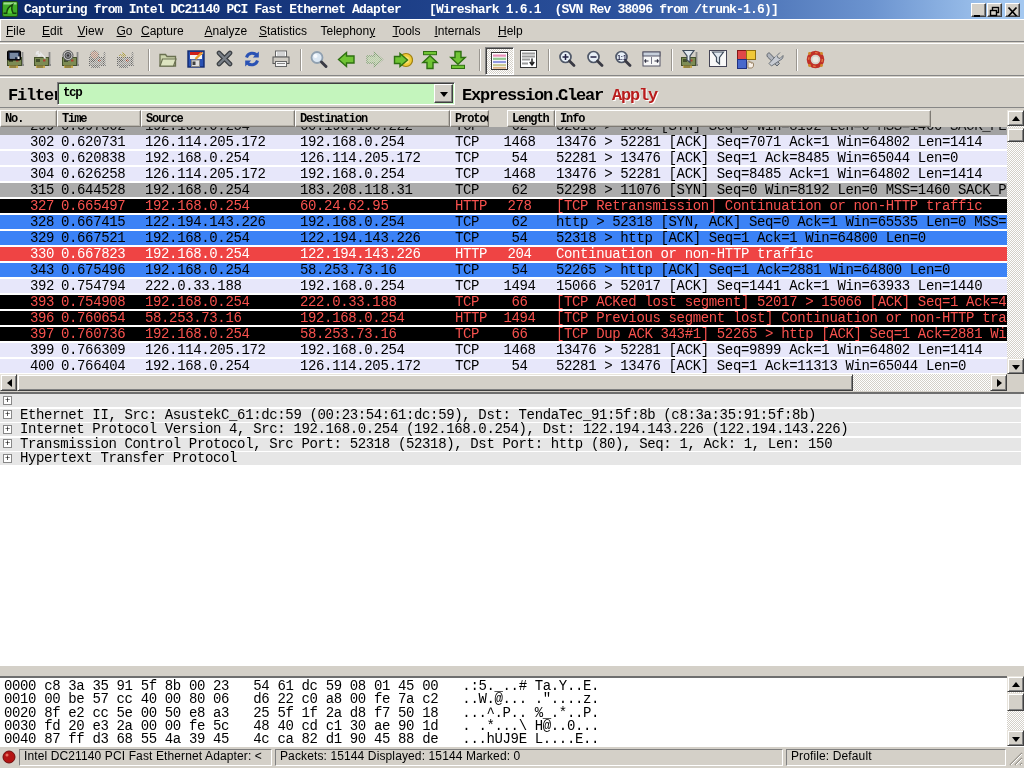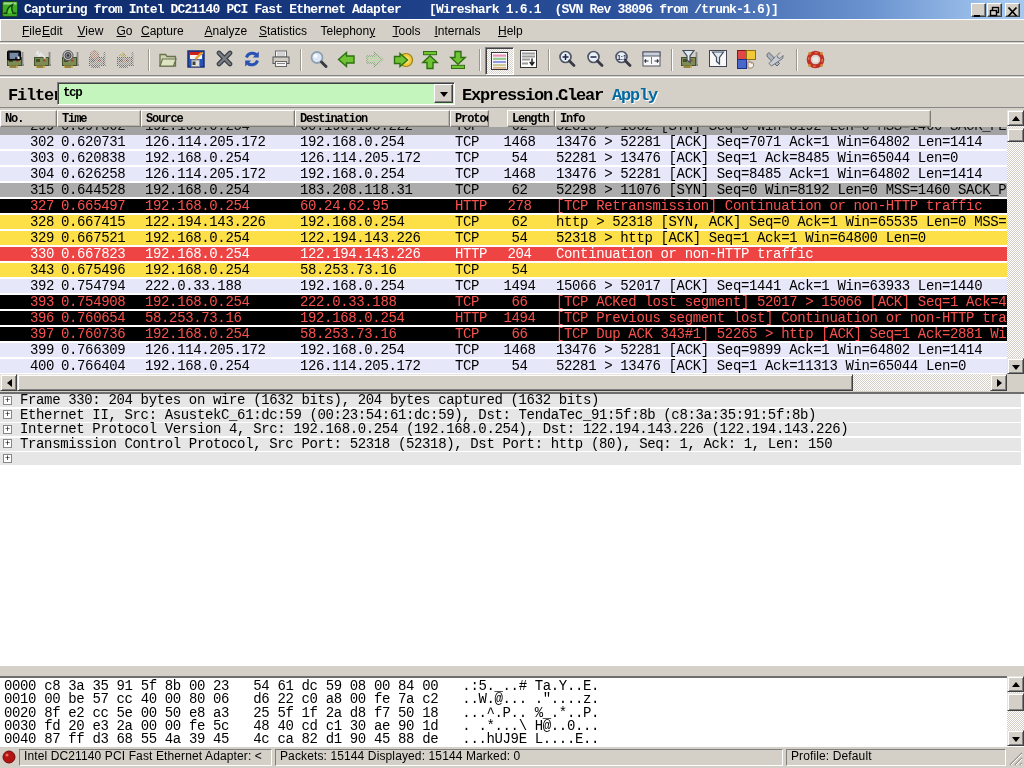--- a/index.html
+++ b/index.html
@@ -17,34 +17,34 @@
 #toolbar{left:0;top:43px;width:1024px;height:33px;background:#d4d0c8;border-top:1px solid #fff;border-bottom:1px solid #868686}
 .tsep{position:absolute;top:5px;height:22px;width:2px;border-left:1px solid #9a9690;border-right:1px solid #fff}
 .ticon{position:absolute;top:8px}
 
 #filterbar{left:0;top:77px;width:1024px;height:31px;background:#d4d0c8;border-top:1px solid #fff;border-bottom:1px solid #868686}
 .flabel{position:absolute;font-family:"Liberation Mono",monospace;font-weight:bold;font-size:17px;letter-spacing:-1.2px;color:#000;top:8px}
 #fentry{position:absolute;left:57px;top:4px;width:398px;height:23px;background:#c4f5bd;border:1px solid;border-color:#808080 #fff #fff #808080;box-shadow:inset 1px 1px 0 #404040}
 #fentry .t{position:absolute;left:5px;top:3px;font-family:"Liberation Mono",monospace;font-weight:bold;font-size:12.5px;letter-spacing:-1.4px}
 #fdrop{position:absolute;right:1px;top:1px;width:19px;height:19px;background:#d4d0c8;border:1px solid;border-color:#fff #404040 #404040 #fff;box-shadow:inset -1px -1px 0 #808080}
 #fdrop:after{content:"";position:absolute;left:5px;top:7px;border:4px solid transparent;border-top:5px solid #000}
-.dis{color:#0369a1;text-shadow:1px 1px 0 #fff}
+.dis{color:#b91c1c;text-shadow:1px 1px 0 #fff}
 
 #phead{left:0;top:110px;width:1007px;height:17px;background:#d4d0c8}
 .hcell{position:absolute;top:0;height:17px;background:#d6d2ca;border:1px solid;border-color:#fff #7e7a74 #7e7a74 #fff;box-shadow:inset -1px -1px 0 #b8b4ac;font-family:"Liberation Mono",monospace;font-weight:bold;font-size:12px;letter-spacing:-1.1px;padding:1px 8px 0 4px;color:#000;overflow:hidden}
 
 #plist{left:0;top:127px;width:1007px;height:247px;background:#fff;overflow:hidden}
 .prow{position:absolute;left:0;width:1007px;height:14px;font-family:"Liberation Mono",monospace;font-size:14px;letter-spacing:-0.36px;white-space:pre;overflow:hidden}
 .prow span{position:absolute;top:-1px}
 .c0{left:0;width:54px;text-align:right}
 .c1{left:61px}.c2{left:145px}.c3{left:300px}.c4{left:455px}
 .c5{left:484px;width:71px;text-align:center}
 .c6{left:556px;width:451px}
 .lav{background:#e7e7fa;color:#000}
-.grn{background:#fde047;color:#000}
+.grn{background:#3b82f6;color:#000}
 .gray{background:#acacac;color:#000}
 .blk{background:#000;color:#f8524e}
 .sel{background:#ef4444;color:#fff}
 .slv{background:#a2a2a2;color:#111;height:16px}
 
 .sb{background:#ebe9e3}
 .sbtn{position:absolute;background:#d4d0c8;border:1px solid;border-color:#e8e4dc #404040 #404040 #e8e4dc;box-shadow:inset 1px 1px 0 #fff,inset -1px -1px 0 #808080}
 .arr{position:absolute;width:0;height:0;border:4px solid transparent}
 .chk{background-image:repeating-conic-gradient(#fff 0% 25%,#d4d0c8 0% 50%);background-size:2px 2px}
 
@@ -73,21 +73,21 @@
       </svg></div>
     <div class="tbtn" style="left:987px"><svg width="13" height="12">
         <rect x="4.5" y="1.5" width="6" height="5" fill="none" stroke="#000" stroke-width="1.4"></rect>
         <rect x="2.5" y="4.5" width="6" height="5" fill="#d4d0c8" stroke="#000" stroke-width="1.4"></rect>
       </svg></div>
     <div class="tbtn" style="left:1005px"><svg width="13" height="12">
         <path d="M2.5 1.5 L10.5 10 M10.5 1.5 L2.5 10" stroke="#000" stroke-width="1.8"></path>
       </svg></div>
   </div>
 <div id="menubar" class="abs">
-    <span class="mi" style="left:22px"><u>F</u>ile</span>
+    <span class="mi" style="left:6px"><u>F</u>ile</span>
     <span class="mi" style="left:42px"><u>E</u>dit</span>
     <span class="mi" style="left:77.5px"><u>V</u>iew</span>
     <span class="mi" style="left:116.5px"><u>G</u>o</span>
     <span class="mi" style="left:141px"><u>C</u>apture</span>
     <span class="mi" style="left:204.5px"><u>A</u>nalyze</span>
     <span class="mi" style="left:259px"><u>S</u>tatistics</span>
     <span class="mi" style="left:320.5px">Telephon<u>y</u></span>
     <span class="mi" style="left:392.5px"><u>T</u>ools</span>
     <span class="mi" style="left:434.5px"><u>I</u>nternals</span>
     <span class="mi" style="left:498px"><u>H</u>elp</span>
@@ -314,21 +314,21 @@
 <div id="plist" class="abs">
 <div class="prow slv" style="top:-8.5px"><span class="c0">299</span><span class="c1">0.597802</span><span class="c2">192.168.0.254</span><span class="c3">60.190.195.222</span><span class="c4">TCP</span><span class="c5">62</span><span class="c6">52315 &gt; 1882 [SYN] Seq=0 Win=8192 Len=0 MSS=1460 SACK_PERM=1</span></div>
 <div class="prow lav" style="top:8px"><span class="c0">302</span><span class="c1">0.620731</span><span class="c2">126.114.205.172</span><span class="c3">192.168.0.254</span><span class="c4">TCP</span><span class="c5">1468</span><span class="c6">13476 &gt; 52281 [ACK] Seq=7071 Ack=1 Win=64802 Len=1414</span></div>
 <div class="prow lav" style="top:24px"><span class="c0">303</span><span class="c1">0.620838</span><span class="c2">192.168.0.254</span><span class="c3">126.114.205.172</span><span class="c4">TCP</span><span class="c5">54</span><span class="c6">52281 &gt; 13476 [ACK] Seq=1 Ack=8485 Win=65044 Len=0</span></div>
 <div class="prow lav" style="top:40px"><span class="c0">304</span><span class="c1">0.626258</span><span class="c2">126.114.205.172</span><span class="c3">192.168.0.254</span><span class="c4">TCP</span><span class="c5">1468</span><span class="c6">13476 &gt; 52281 [ACK] Seq=8485 Ack=1 Win=64802 Len=1414</span></div>
 <div class="prow gray" style="top:56px"><span class="c0">315</span><span class="c1">0.644528</span><span class="c2">192.168.0.254</span><span class="c3">183.208.118.31</span><span class="c4">TCP</span><span class="c5">62</span><span class="c6">52298 &gt; 11076 [SYN] Seq=0 Win=8192 Len=0 MSS=1460 SACK_P</span></div>
 <div class="prow blk" style="top:72px"><span class="c0">327</span><span class="c1">0.665497</span><span class="c2">192.168.0.254</span><span class="c3">60.24.62.95</span><span class="c4">HTTP</span><span class="c5">278</span><span class="c6">[TCP Retransmission] Continuation or non-HTTP traffic</span></div>
 <div class="prow grn" style="top:88px"><span class="c0">328</span><span class="c1">0.667415</span><span class="c2">122.194.143.226</span><span class="c3">192.168.0.254</span><span class="c4">TCP</span><span class="c5">62</span><span class="c6">http &gt; 52318 [SYN, ACK] Seq=0 Ack=1 Win=65535 Len=0 MSS=1460</span></div>
 <div class="prow grn" style="top:104px"><span class="c0">329</span><span class="c1">0.667521</span><span class="c2">192.168.0.254</span><span class="c3">122.194.143.226</span><span class="c4">TCP</span><span class="c5">54</span><span class="c6">52318 &gt; http [ACK] Seq=1 Ack=1 Win=64800 Len=0</span></div>
 <div class="prow sel" style="top:120px"><span class="c0">330</span><span class="c1">0.667823</span><span class="c2">192.168.0.254</span><span class="c3">122.194.143.226</span><span class="c4">HTTP</span><span class="c5">204</span><span class="c6">Continuation or non-HTTP traffic</span></div>
-<div class="prow grn" style="top:136px"><span class="c0">343</span><span class="c1">0.675496</span><span class="c2">192.168.0.254</span><span class="c3">58.253.73.16</span><span class="c4">TCP</span><span class="c5">54</span></div>
+<div class="prow grn" style="top:136px"><span class="c0">343</span><span class="c1">0.675496</span><span class="c2">192.168.0.254</span><span class="c3">58.253.73.16</span><span class="c4">TCP</span><span class="c5">54</span><span class="c6">52265 &gt; http [ACK] Seq=1 Ack=2881 Win=64800 Len=0</span></div>
 <div class="prow lav" style="top:152px"><span class="c0">392</span><span class="c1">0.754794</span><span class="c2">222.0.33.188</span><span class="c3">192.168.0.254</span><span class="c4">TCP</span><span class="c5">1494</span><span class="c6">15066 &gt; 52017 [ACK] Seq=1441 Ack=1 Win=63933 Len=1440</span></div>
 <div class="prow blk" style="top:168px"><span class="c0">393</span><span class="c1">0.754908</span><span class="c2">192.168.0.254</span><span class="c3">222.0.33.188</span><span class="c4">TCP</span><span class="c5">66</span><span class="c6">[TCP ACKed lost segment] 52017 &gt; 15066 [ACK] Seq=1 Ack=48961</span></div>
 <div class="prow blk" style="top:184px"><span class="c0">396</span><span class="c1">0.760654</span><span class="c2">58.253.73.16</span><span class="c3">192.168.0.254</span><span class="c4">HTTP</span><span class="c5">1494</span><span class="c6">[TCP Previous segment lost] Continuation or non-HTTP traffic</span></div>
 <div class="prow blk" style="top:200px"><span class="c0">397</span><span class="c1">0.760736</span><span class="c2">192.168.0.254</span><span class="c3">58.253.73.16</span><span class="c4">TCP</span><span class="c5">66</span><span class="c6">[TCP Dup ACK 343#1] 52265 &gt; http [ACK] Seq=1 Ack=2881 Win=64</span></div>
 <div class="prow lav" style="top:216px"><span class="c0">399</span><span class="c1">0.766309</span><span class="c2">126.114.205.172</span><span class="c3">192.168.0.254</span><span class="c4">TCP</span><span class="c5">1468</span><span class="c6">13476 &gt; 52281 [ACK] Seq=9899 Ack=1 Win=64802 Len=1414</span></div>
 <div class="prow lav" style="top:232px"><span class="c0">400</span><span class="c1">0.766404</span><span class="c2">192.168.0.254</span><span class="c3">126.114.205.172</span><span class="c4">TCP</span><span class="c5">54</span><span class="c6">52281 &gt; 13476 [ACK] Seq=1 Ack=11313 Win=65044 Len=0</span></div>
 </div>
 <div class="abs sb chk" style="left:1007px;top:110px;width:17px;height:264px"></div>
 <div class="sbtn" style="left:1007px;top:110px;width:17px;height:16px">
     <i class="arr" style="left:4px;top:1px;border-bottom:5px solid #000"></i>
@@ -340,28 +340,28 @@
 <div class="abs sb chk" style="left:0;top:374px;width:1007px;height:17px"></div>
 <div class="sbtn" style="left:0;top:374px;width:17px;height:17px">
     <i class="arr" style="left:2px;top:4px;border-right:5px solid #000"></i>
   </div>
 <div class="sbtn" style="left:990px;top:374px;width:17px;height:17px">
     <i class="arr" style="left:6px;top:4px;border-left:5px solid #000"></i>
   </div>
 <div class="sbtn" style="left:17px;top:374px;width:836px;height:17px"></div>
 <div class="abs" style="left:1007px;top:374px;width:17px;height:17px;background:#d4d0c8"></div>
 <div id="dpane" class="abs">
-<div class="drow" style="top:0px"><span class="exp">+</span><span class="dtxt">Frame 330: 204 bytes on wire (1632 bits), 204 bytes captured (1632 bits)</span></div>
+<div class="drow" style="top:0px"><span class="exp">+</span></div>
 <div class="drow" style="top:14.5px"><span class="exp">+</span><span class="dtxt">Ethernet II, Src: AsustekC_61:dc:59 (00:23:54:61:dc:59), Dst: TendaTec_91:5f:8b (c8:3a:35:91:5f:8b)</span></div>
 <div class="drow" style="top:29.0px"><span class="exp">+</span><span class="dtxt">Internet Protocol Version 4, Src: 192.168.0.254 (192.168.0.254), Dst: 122.194.143.226 (122.194.143.226)</span></div>
 <div class="drow" style="top:43.5px"><span class="exp">+</span><span class="dtxt">Transmission Control Protocol, Src Port: 52318 (52318), Dst Port: http (80), Seq: 1, Ack: 1, Len: 150</span></div>
-<div class="drow" style="top:58.0px"><span class="exp">+</span></div>
+<div class="drow" style="top:58.0px"><span class="exp">+</span><span class="dtxt">Hypertext Transfer Protocol</span></div>
 </div>
 <div id="hpane" class="abs">
-<div class="hrow" style="top:0px">0000 c8 3a 35 91 5f 8b 00 23   54 61 dc 59 08 00 84 00   .:5._..# Ta.Y..E.</div>
+<div class="hrow" style="top:0px">0000 c8 3a 35 91 5f 8b 00 23   54 61 dc 59 08 01 45 00   .:5._..# Ta.Y..E.</div>
 <div class="hrow" style="top:13.3px">0010 00 be 57 cc 40 00 80 06   d6 22 c0 a8 00 fe 7a c2   ..W.@... ."....z.</div>
 <div class="hrow" style="top:26.6px">0020 8f e2 cc 5e 00 50 e8 a3   25 5f 1f 2a d8 f7 50 18   ...^.P.. %_.*..P.</div>
 <div class="hrow" style="top:39.900000000000006px">0030 fd 20 e3 2a 00 00 fe 5c   48 40 cd c1 30 ae 90 1d   . .*...\ H@..0...</div>
 <div class="hrow" style="top:53.2px">0040 87 ff d3 68 55 4a 39 45   4c ca 82 d1 90 45 88 de   ...hUJ9E L....E..</div>
 <div class="hrow" style="top:66.5px">0050 99 06 6b 0a 2d b1 24 7f   06 da f5 aa 64 fb f0 4e   ...k-.$. ....d..N</div>
 </div>
 <div class="abs sb chk" style="left:1007px;top:676px;width:17px;height:70px"></div>
 <div class="sbtn" style="left:1007px;top:676px;width:17px;height:16px">
     <i class="arr" style="left:4px;top:1px;border-bottom:5px solid #000"></i>
   </div>

